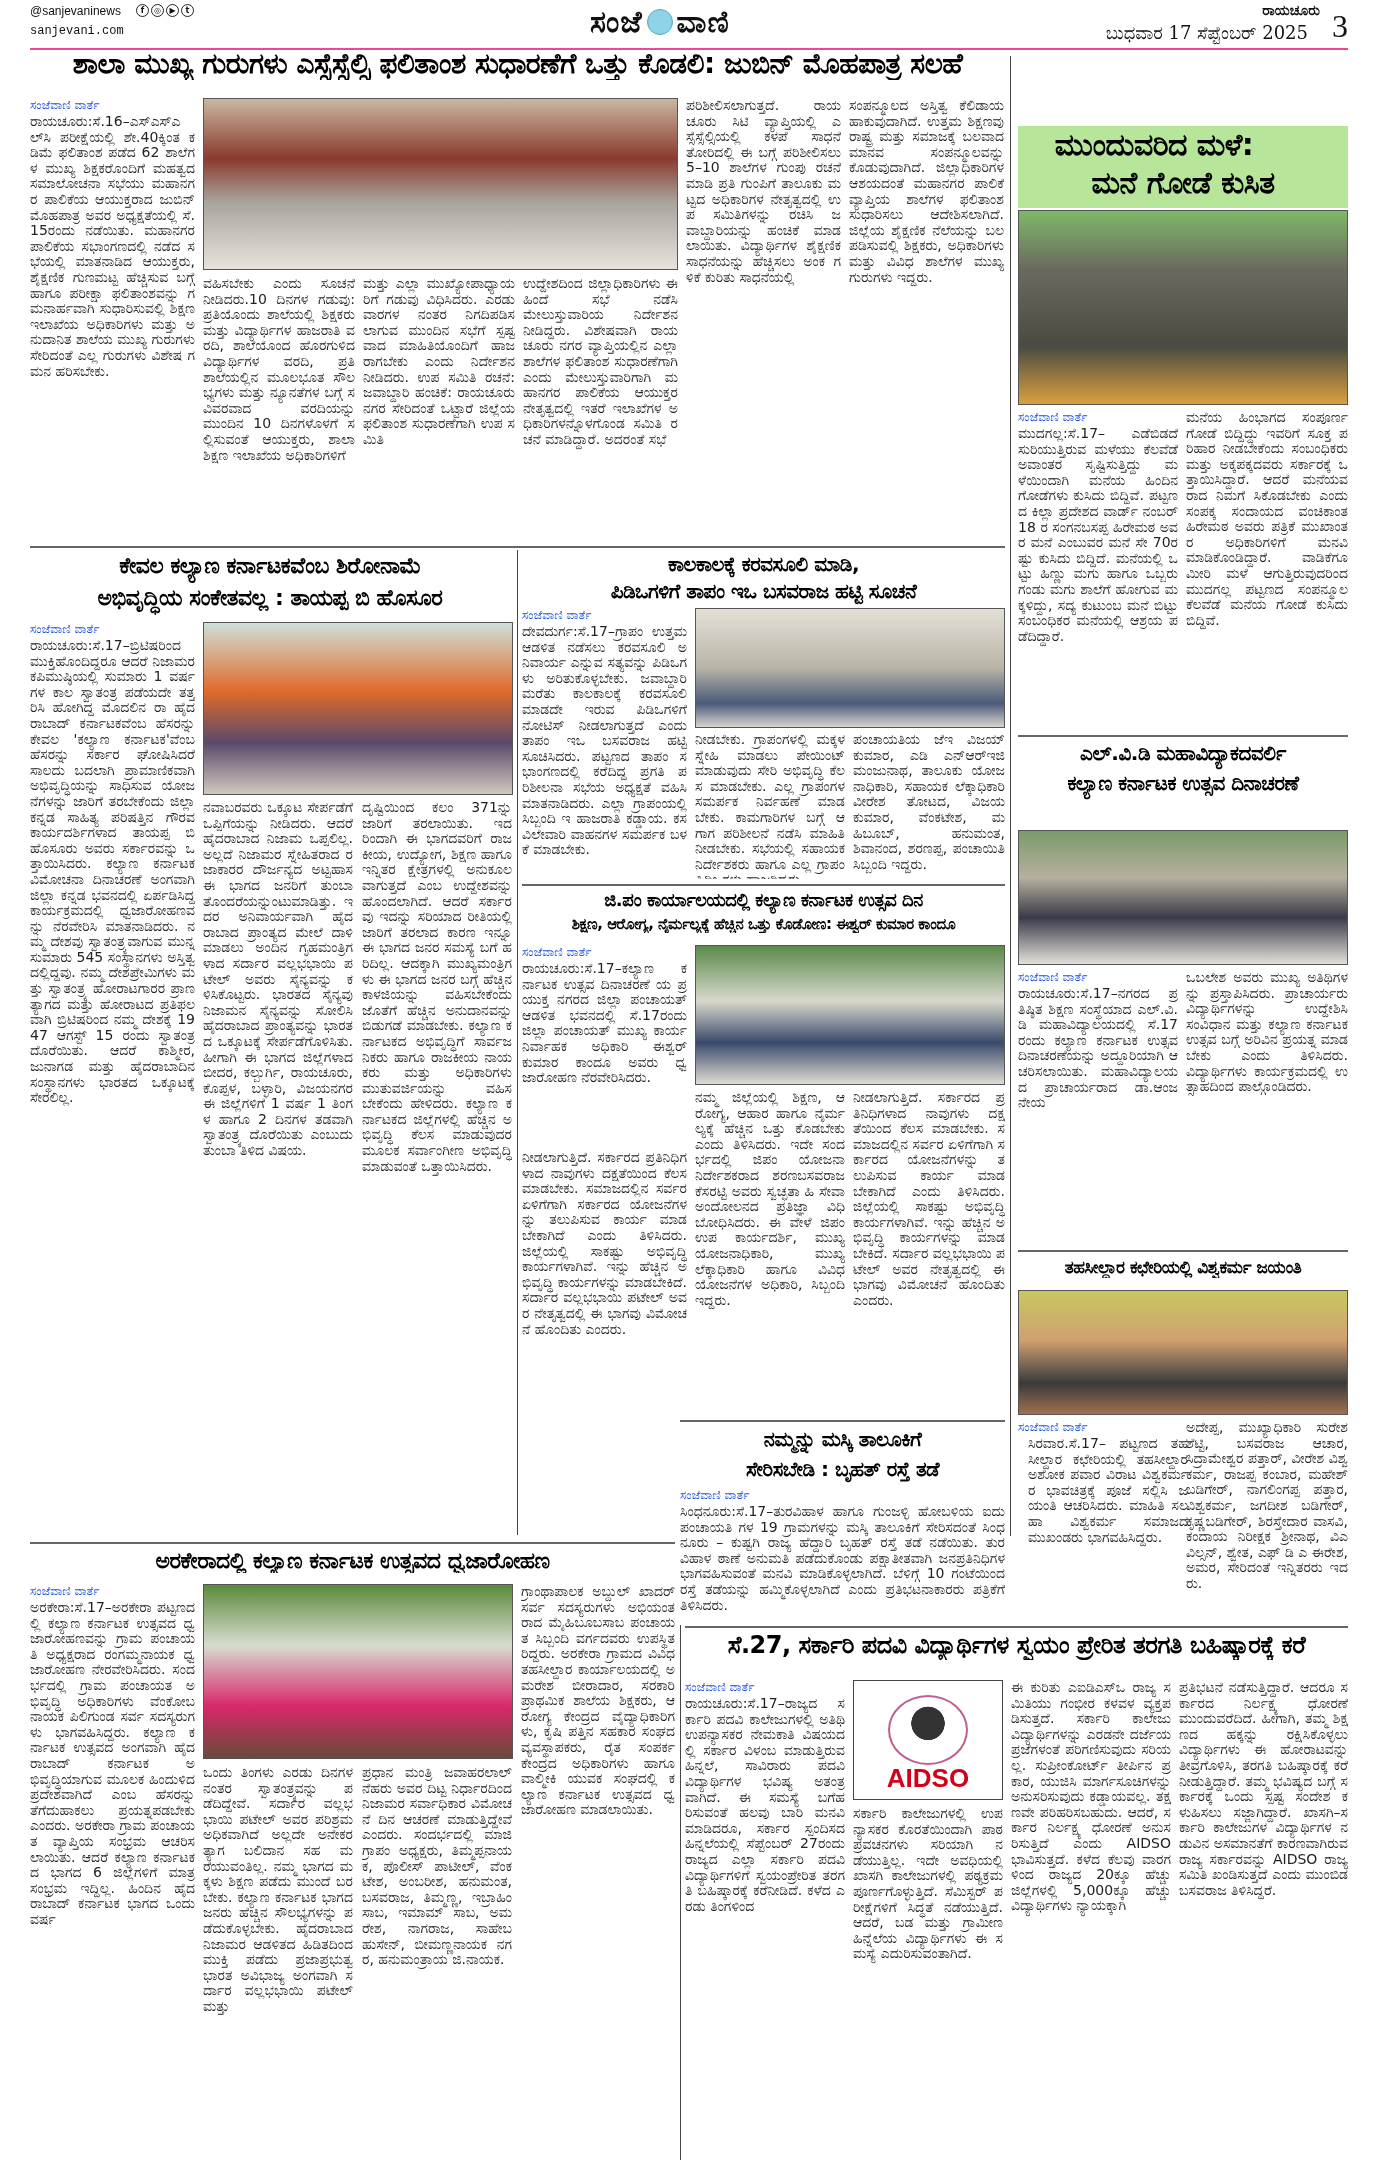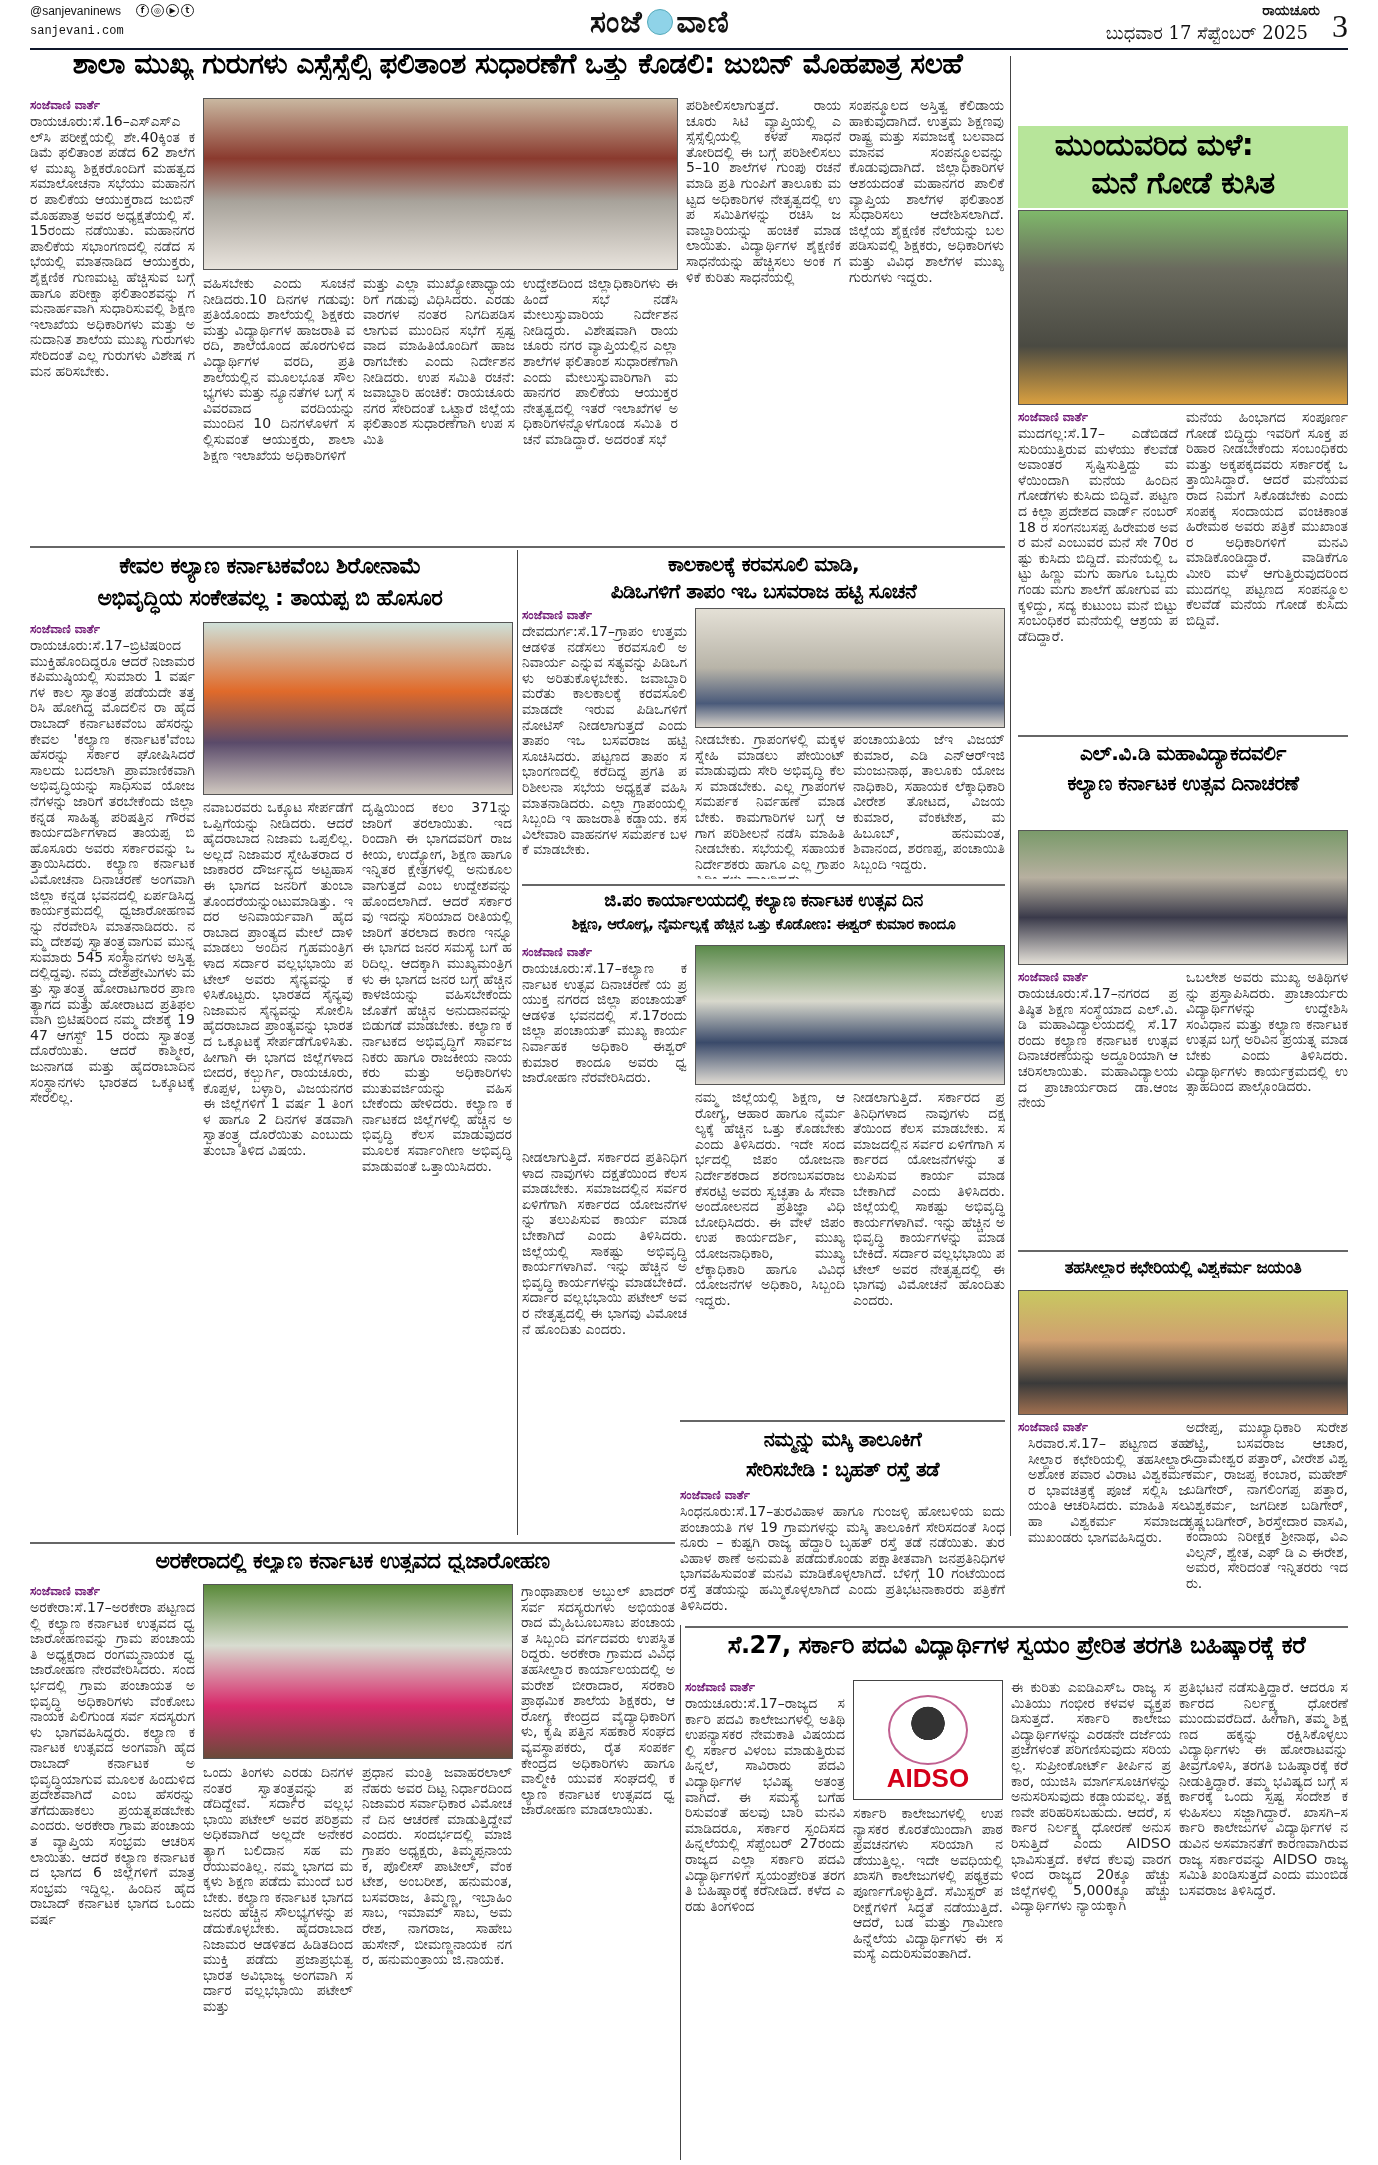--- a/index.html
+++ b/index.html
@@ -1,32 +1,32 @@
 <!DOCTYPE html>
 <html><head>
 <meta charset="utf-8">
 <style>
   *{box-sizing:border-box;margin:0;padding:0}
   html,body{width:1378px;height:2165px;background:#fff;overflow:hidden}
   body{font-family:"DejaVu Sans",sans-serif;color:#111;position:relative}
   .abs{position:absolute}
   
-  .hdr{left:30px;top:0;width:1318px;height:50px;border-bottom:2px solid #0f172a}
+  .hdr{left:30px;top:0;width:1318px;height:50px;border-bottom:2px solid #ec4899}
   .hdr .handle{left:0;top:4px;font-size:12px;font-family:"Liberation Sans",sans-serif}
   .hdr .site{left:0;top:24px;font-size:12px;font-family:Liberation Mono, monospace}
   .hdr .soc{left:106px;top:4px;display:flex;gap:2px}
   .hdr .soc span{display:inline-flex;width:13px;height:13px;border:1.5px solid #222;border-radius:50%;font-size:8px;align-items:center;justify-content:center;font-weight:bold}
   .hdr .logo{left:560px;top:4px;font-size:30px;font-weight:900;font-family:"DejaVu Serif",serif;letter-spacing:1px;display:flex;align-items:center;gap:4px}
   .hdr .logo .globe{width:26px;height:26px;border-radius:50%;background:#8fd3e8;display:inline-block;border:1px solid #5ab}
   .hdr .city{right:28px;top:2px;font-size:14px;font-weight:bold}
   .hdr .date{right:40px;top:22px;font-size:18px;font-family:"DejaVu Serif",serif}
   .hdr .pg{right:0;top:8px;font-size:32px;font-family:"Liberation Serif",serif}
   
   .hl{font-weight:900;color:#000;font-family:"DejaVu Sans",sans-serif;text-align:center;line-height:1.15;letter-spacing:-0.5px}
-  .by{color:#701a75;font-weight:bold;font-size:12px}
+  .by{color:#1d4ed8;font-weight:normal;font-size:12px}
   .col{font-size:14px;line-height:15.6px;text-align:justify;color:#222;overflow:hidden;word-break:break-all}
   .photo{background:#9a9;overflow:hidden;border:1px solid #555}
   .vr{background:#444;width:1px}
   .hrule{background:#666;height:1.5px}
   .green{background:#b7e59a}
 </style>
 </head>
 <body>
 
 <div class="abs hdr">

